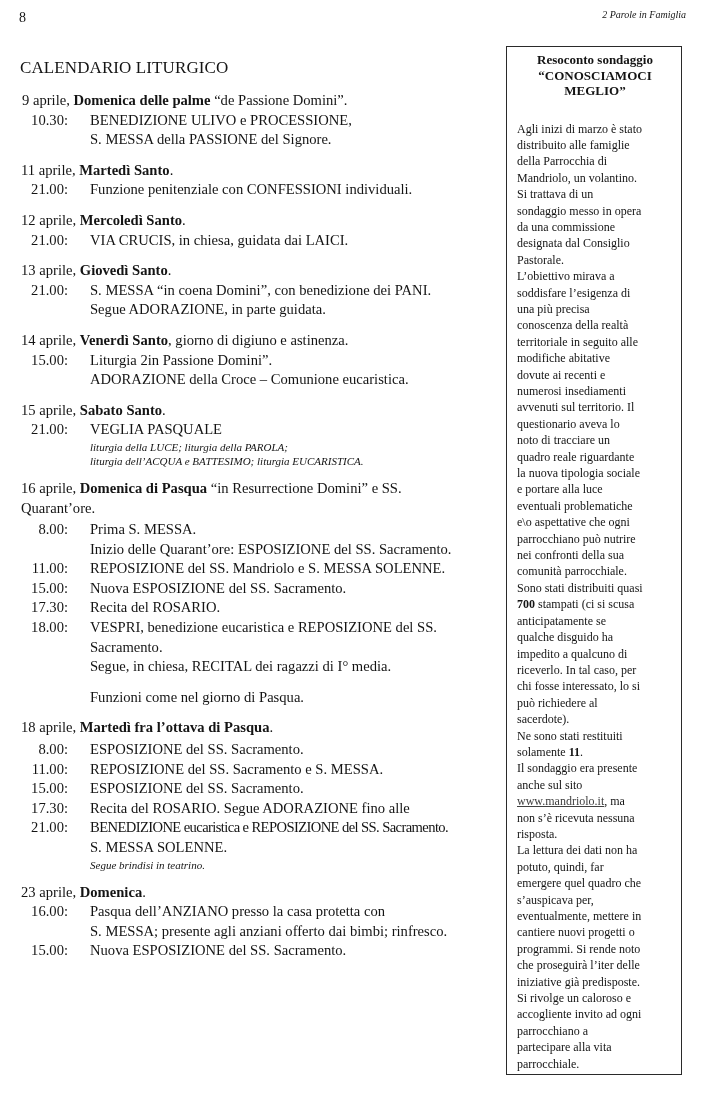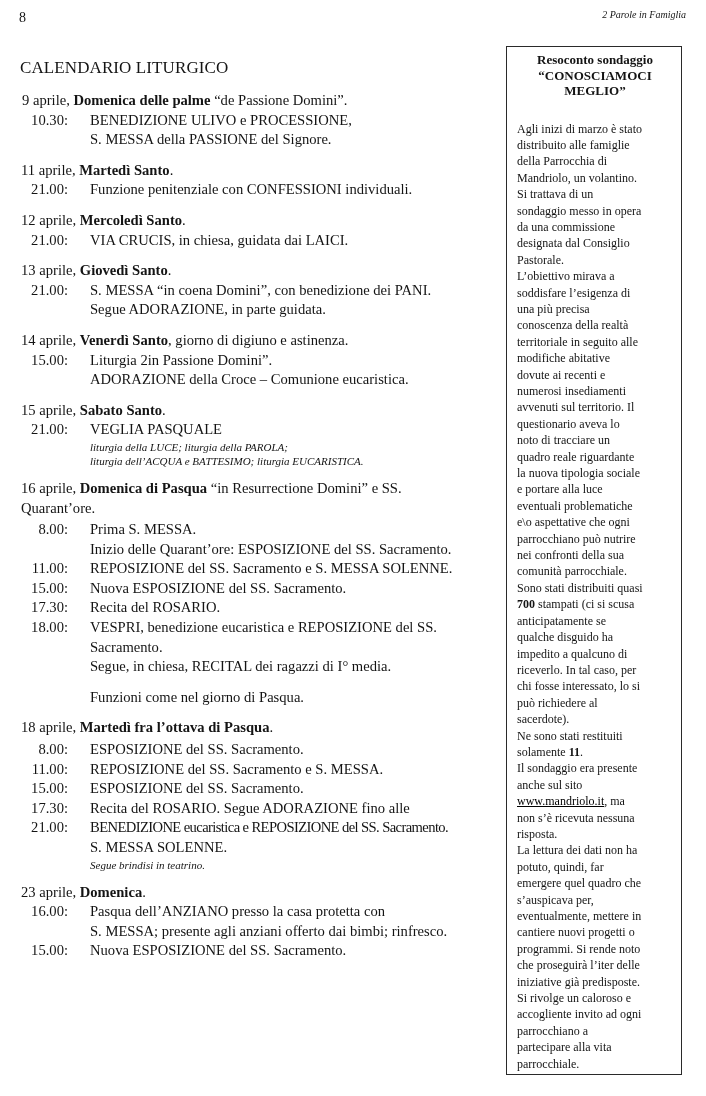--- a/index.html
+++ b/index.html
@@ -27,21 +27,21 @@
   .sidebar {
     position: absolute; left: 506px; top: 46px; width: 176px; height: 1029px;
     border: 1.5px solid #2a2a2a; box-sizing: border-box;
     padding: 5px 8px 0 10px;
   }
   .sidebar h2 {
     margin: 0; font-size: 13px; font-weight: bold; text-align: center; line-height: 15.5px;
   }
   .sidebar .body { margin-top: 22px; font-size: 12px; line-height: 16.4px; }
   .sidebar .body span.l { display: block; white-space: nowrap; }
-  .sidebar a { color: #000000; text-decoration: underline; }
+  .sidebar a { color: #404040; text-decoration: underline; }
 </style>
 </head>
 <body>
 
 <div class="page-num serif">8</div>
 <div class="running-head serif">2 Parole in Famiglia</div>
 <div class="main-title serif">CALENDARIO LITURGICO</div>
 
 <div class="calendar serif" id="calendar">
     <div class="day" style="padding-left: 0px;">
@@ -109,21 +109,21 @@
       <div class="entry">
         <div class="time">8.00:</div>
         <div class="desc">
           <span class="line">Prima S. MESSA.</span>
           <span class="line">Inizio delle Quarant’ore: ESPOSIZIONE del SS. Sacramento.</span>
         </div>
       </div>
       <div class="entry">
         <div class="time">11.00:</div>
         <div class="desc">
-          <span class="line">REPOSIZIONE del SS. Sacramento e S. MESSA SOLENNE.</span>
+          <span class="line">REPOSIZIONE del SS. Mandriolo e S. MESSA SOLENNE.</span>
         </div>
       </div>
       <div class="entry">
         <div class="time">15.00:</div>
         <div class="desc">
           <span class="line">Nuova ESPOSIZIONE del SS. Sacramento.</span>
         </div>
       </div>
       <div class="entry">
         <div class="time">17.30:</div>

